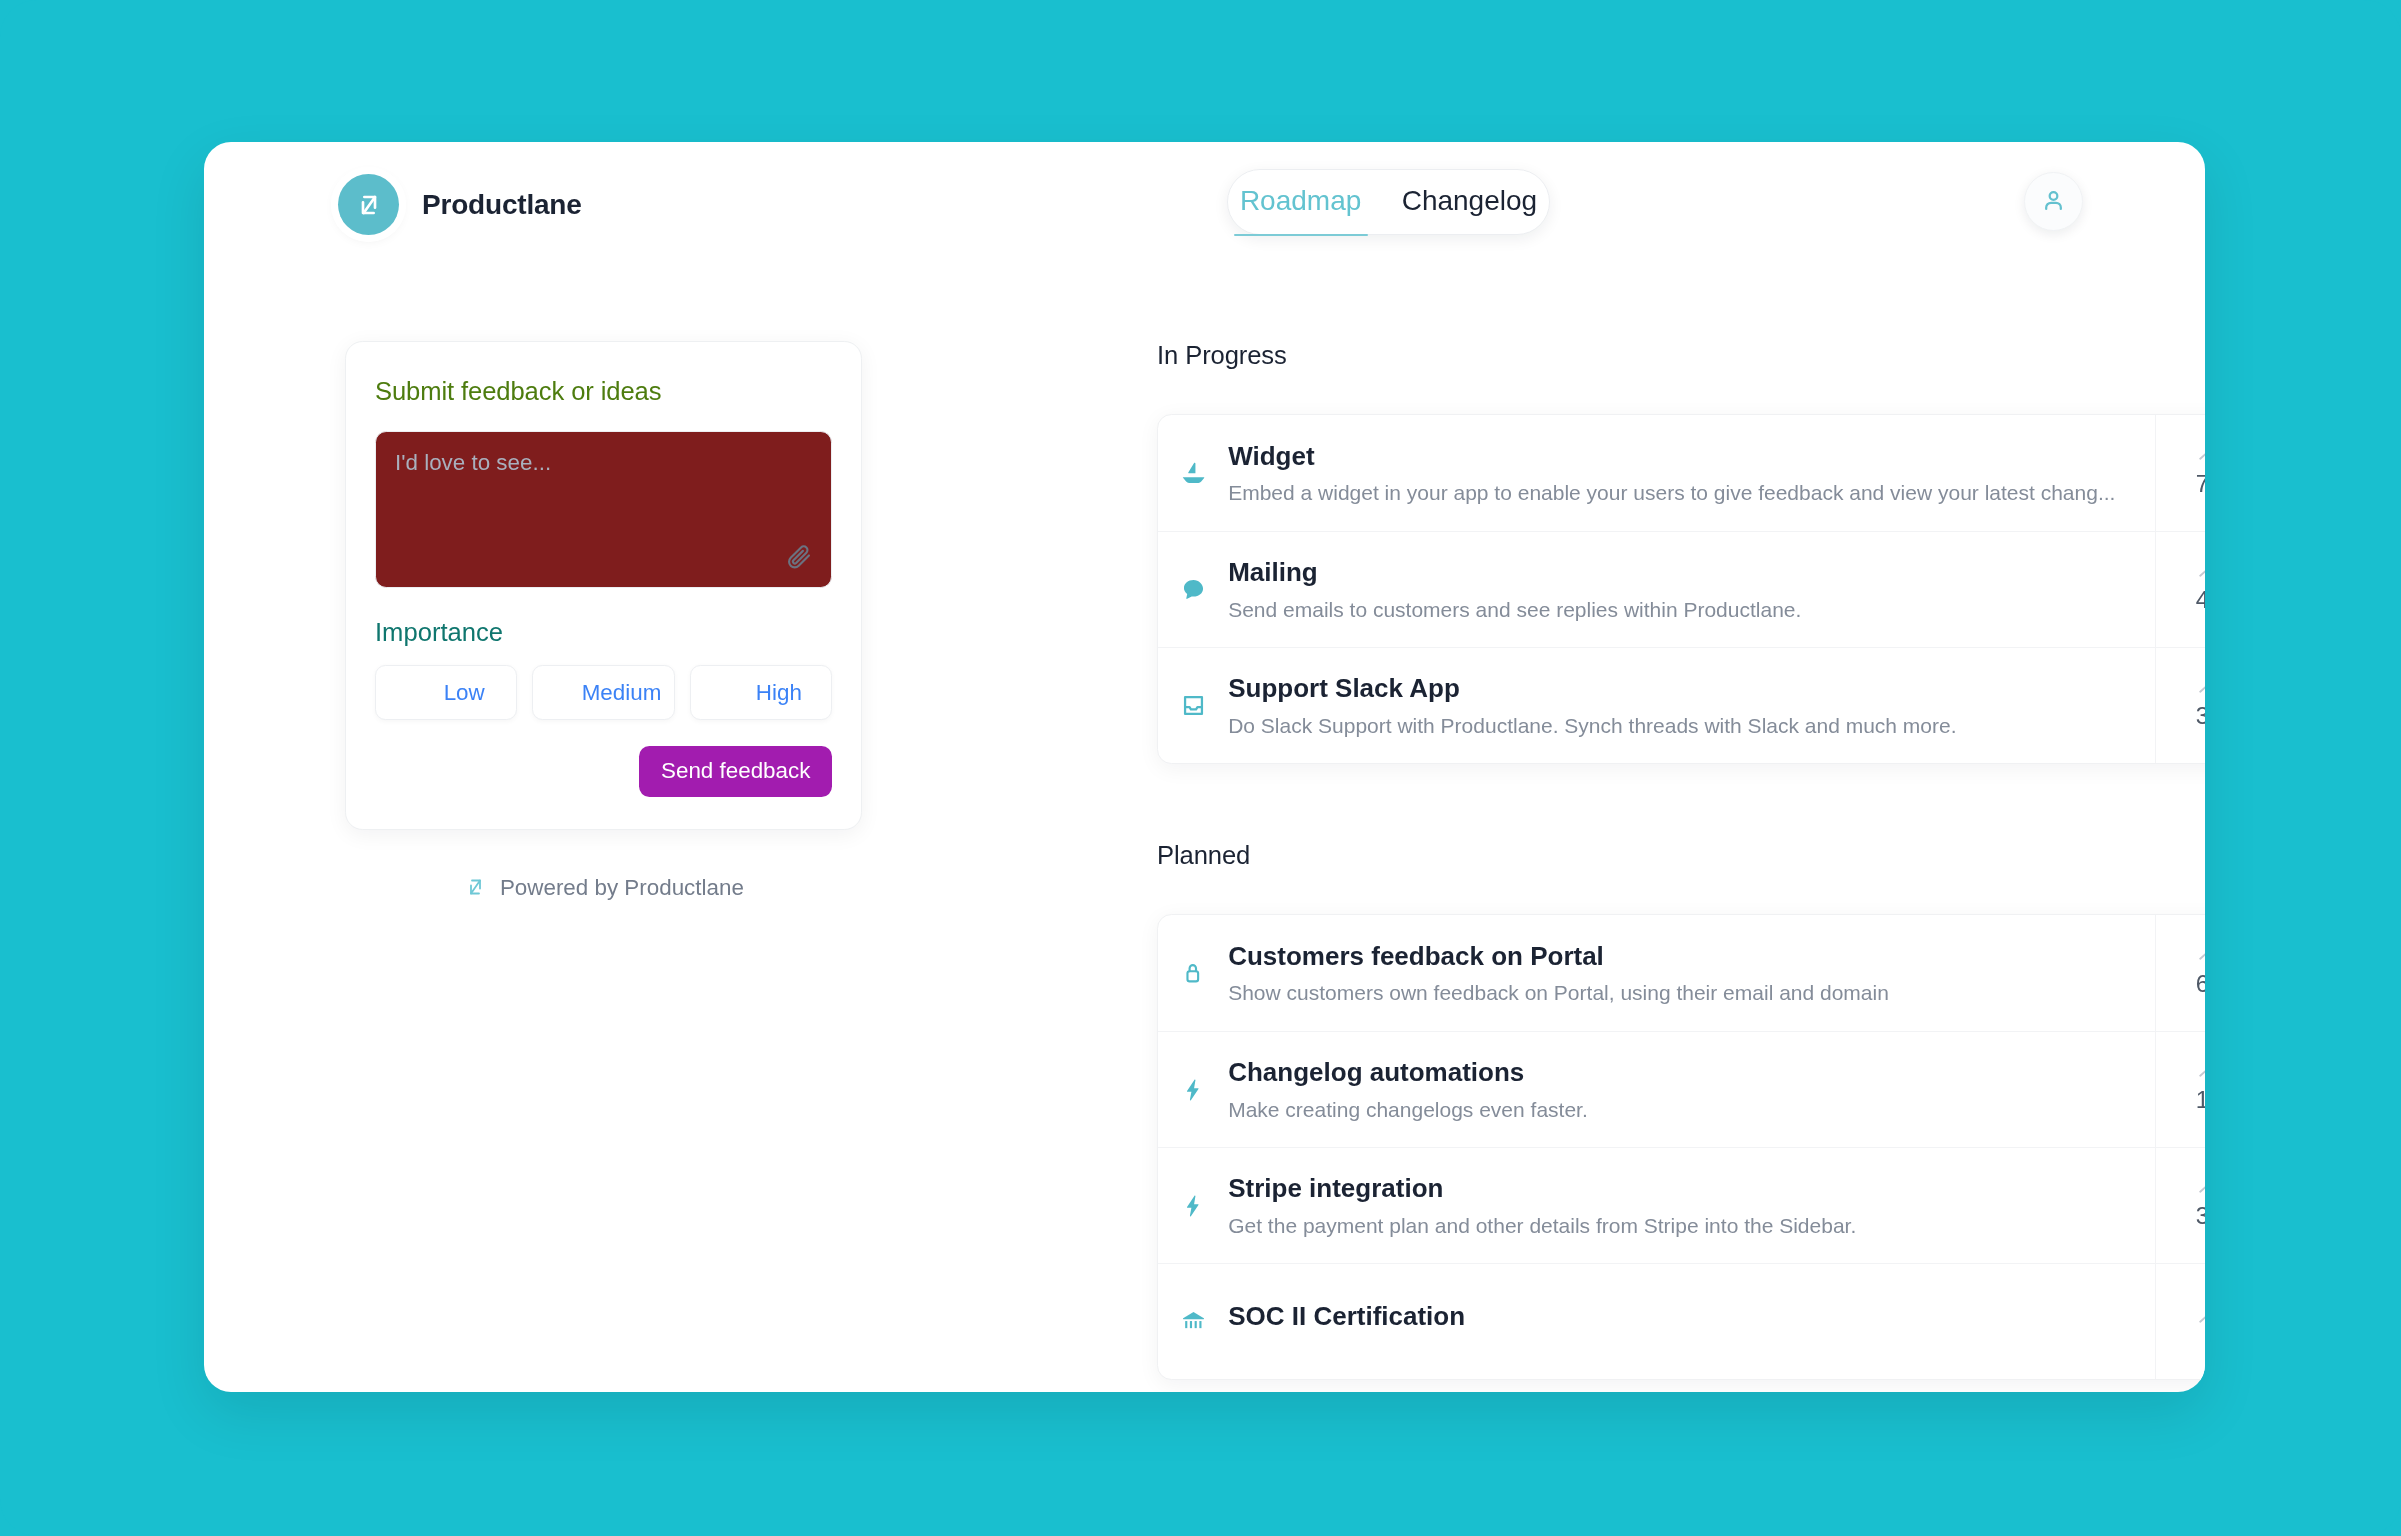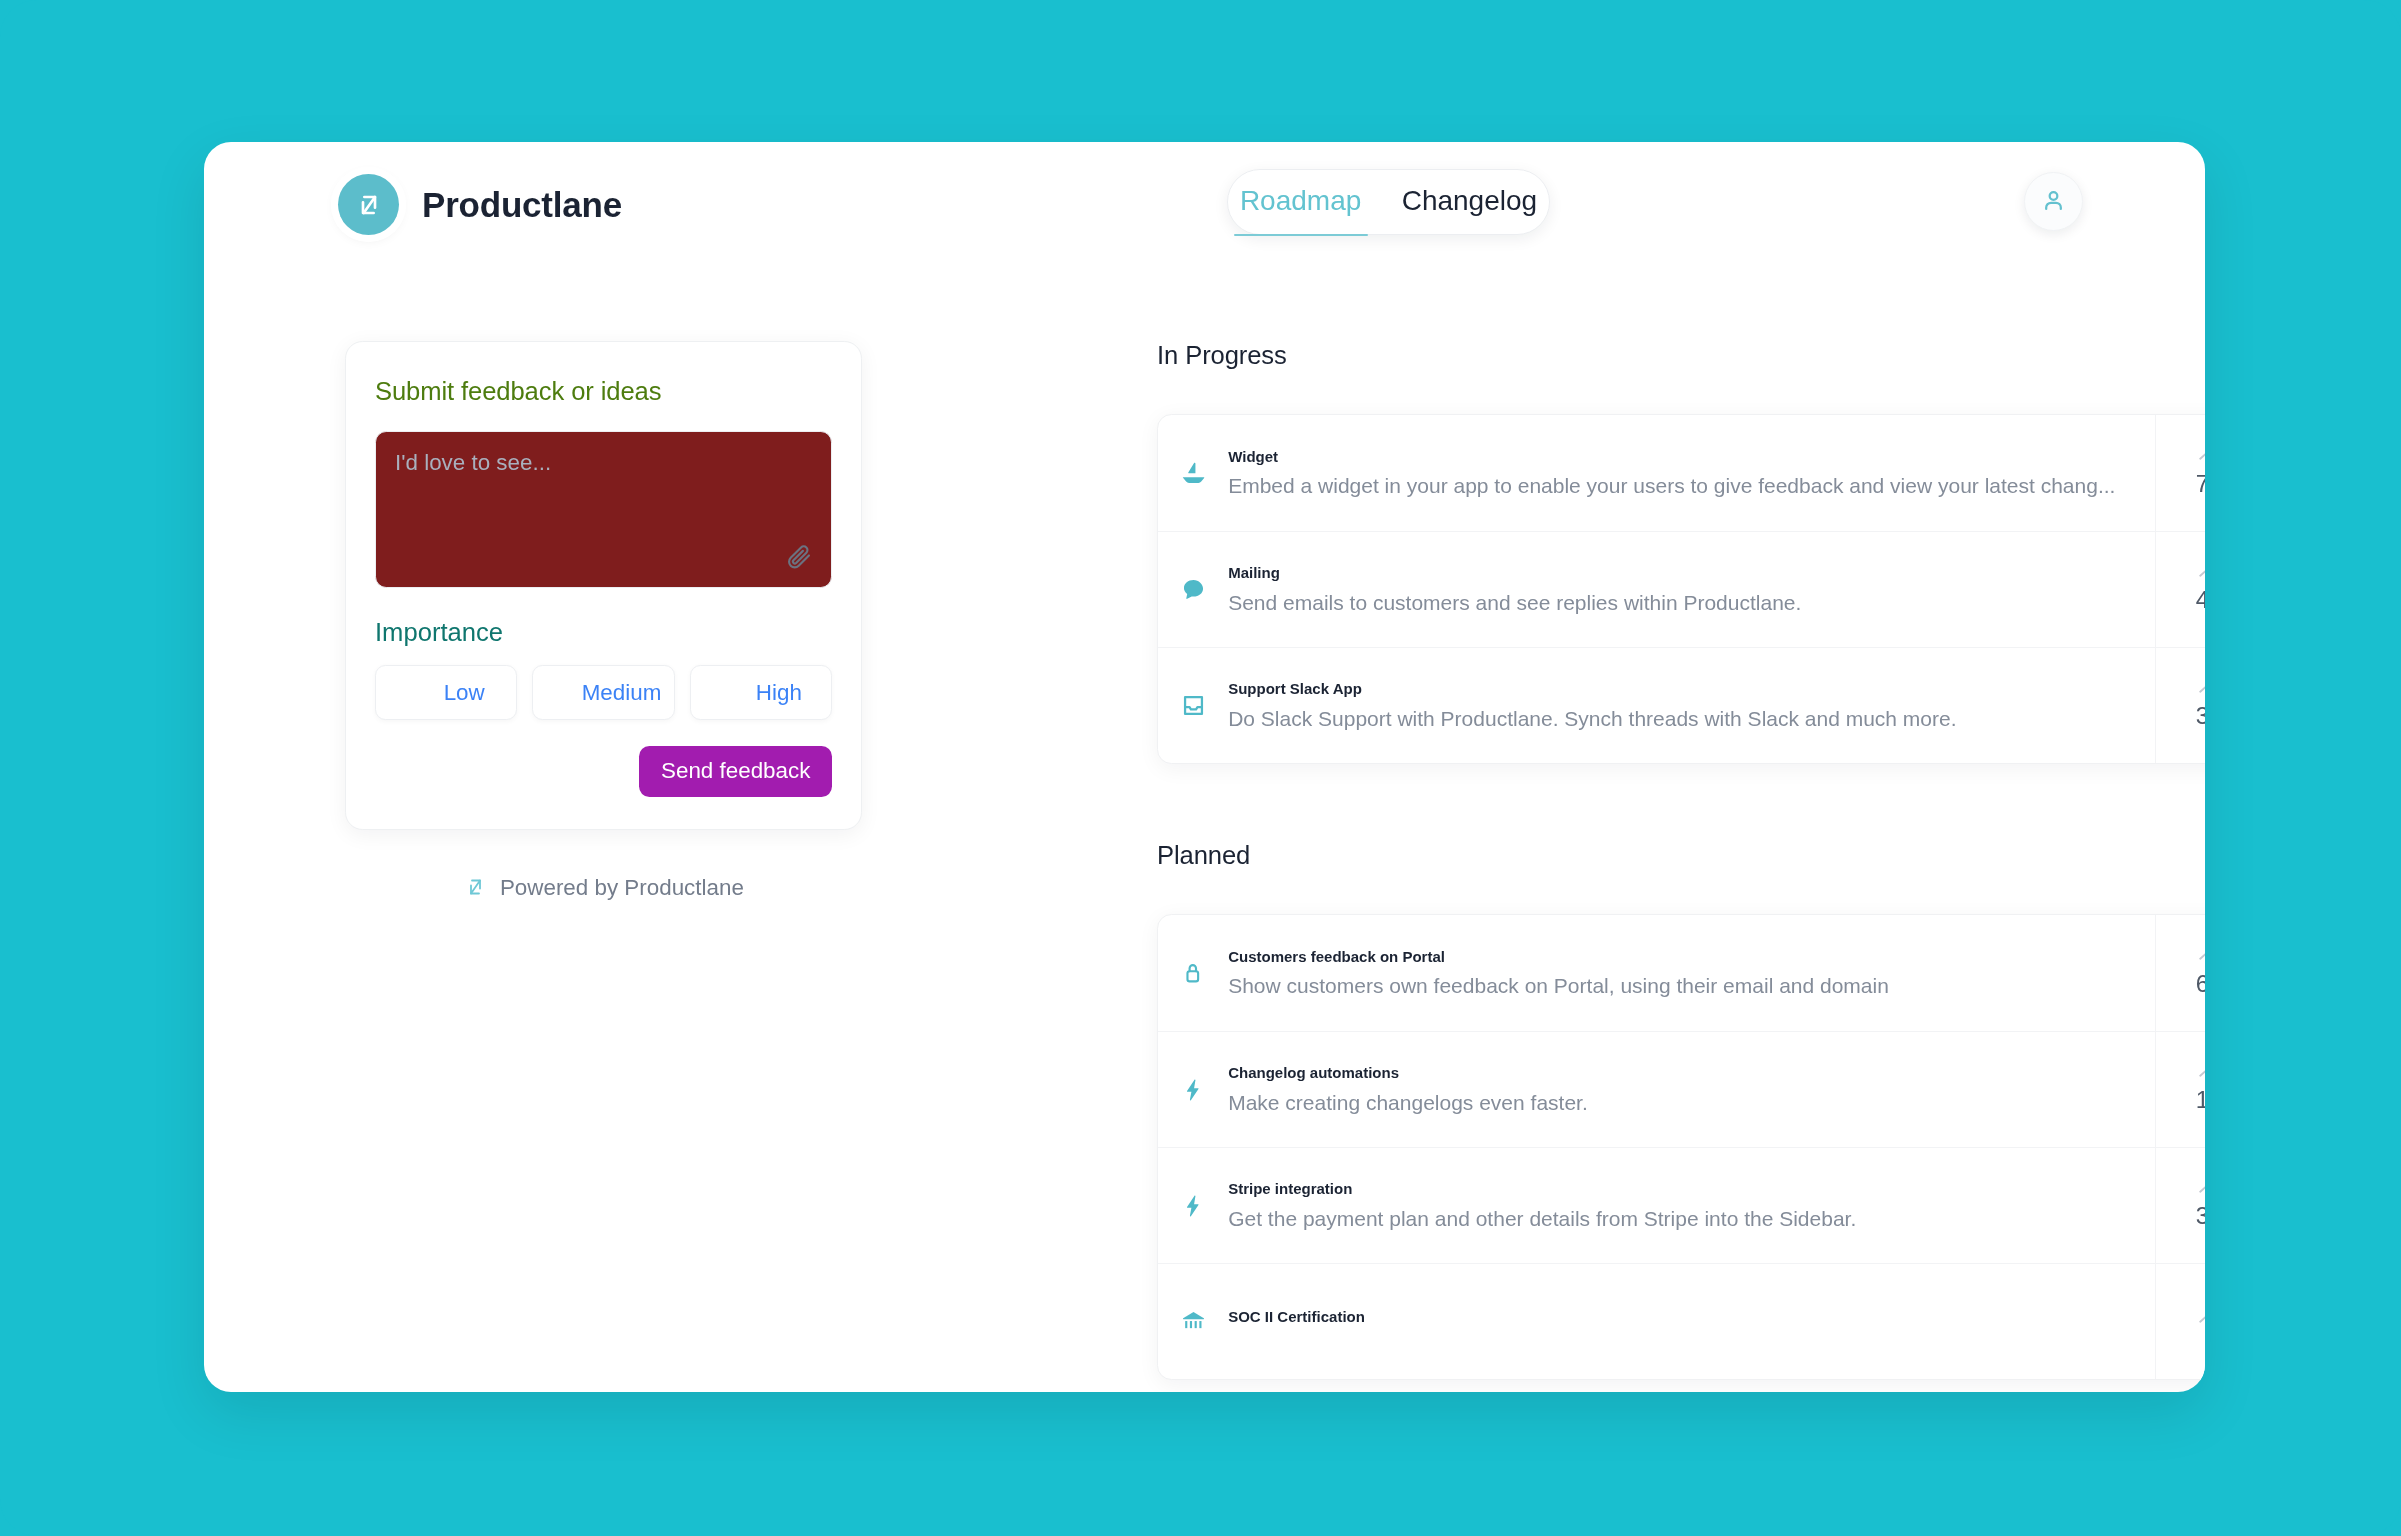--- a/index.html
+++ b/index.html
@@ -60,21 +60,21 @@
     height: 61px;
     border-radius: 50%;
     background: #5cbdcb;
     display: flex;
     align-items: center;
     justify-content: center;
     box-shadow: 0 0 0 7.2px #ffffff, 0 2.4px 12.8px rgba(0,0,0,0.13);
   }
 
   .brand-name {
-    font-size: 35px;
+    font-size: 28px;
     font-weight: bold;
     color: #1b2333;
     letter-spacing: -0.2px;
   }
 
   
   .tabs {
     position: absolute;
     left: 1023px;
     top: 27px;
@@ -285,21 +285,21 @@
     width: 35px;
     min-width: 35px;
     display: flex;
     align-items: center;
     justify-content: center;
   }
 
   .row-text { min-width: 0; }
 
   .row-title {
-    font-size: 15px;
+    font-size: 26px;
     font-weight: bold;
     color: #1b2333;
     margin-bottom: 9.6px;
     white-space: nowrap;
     overflow: hidden;
     text-overflow: ellipsis;
   }
 
   .row-desc {
     font-size: 21px;

